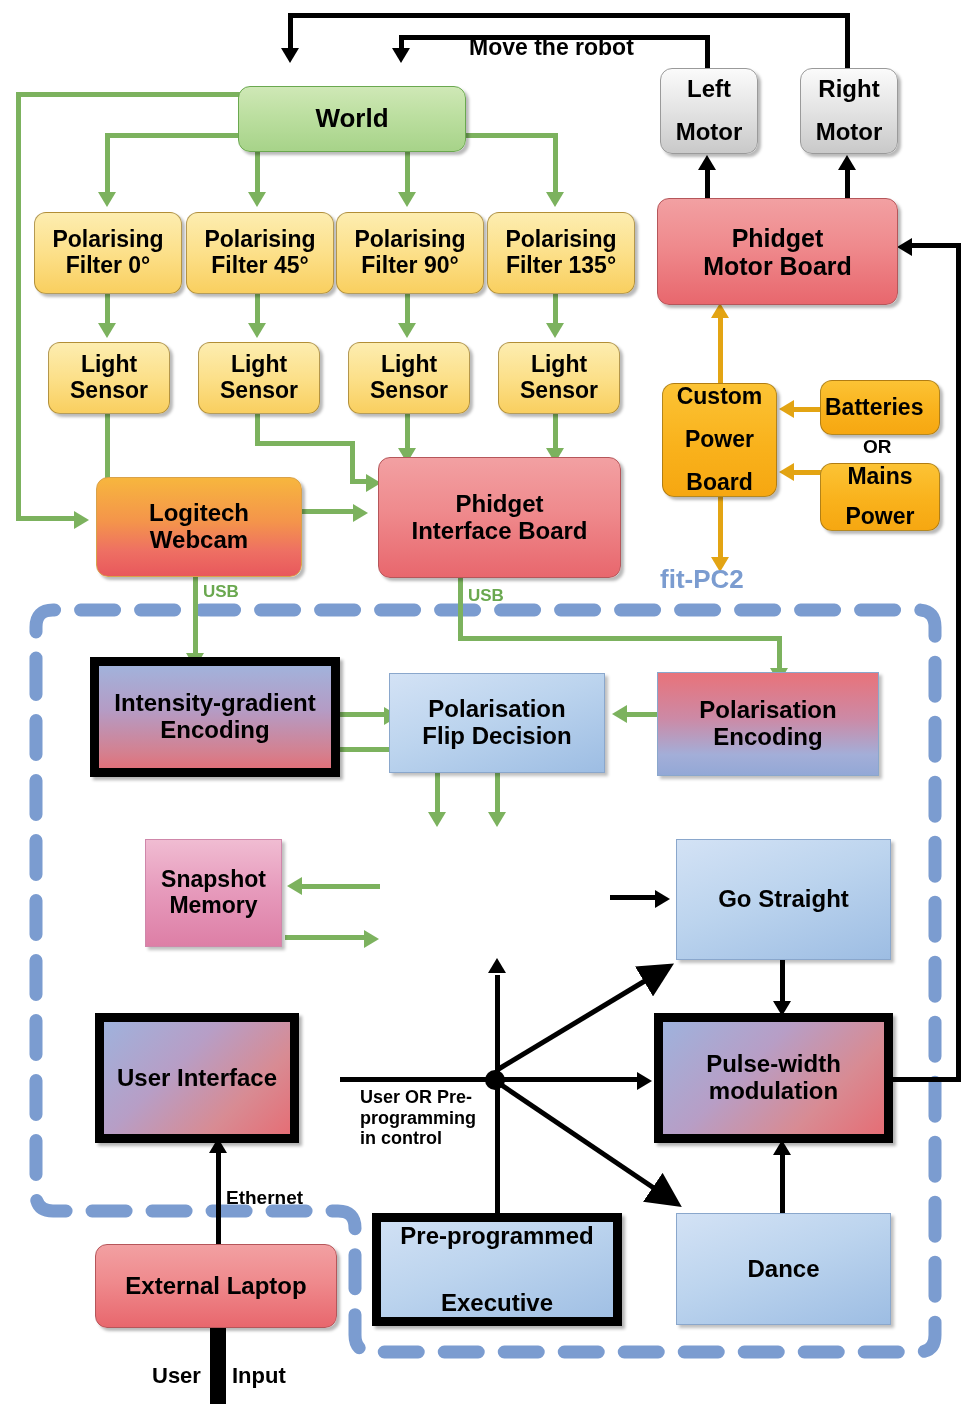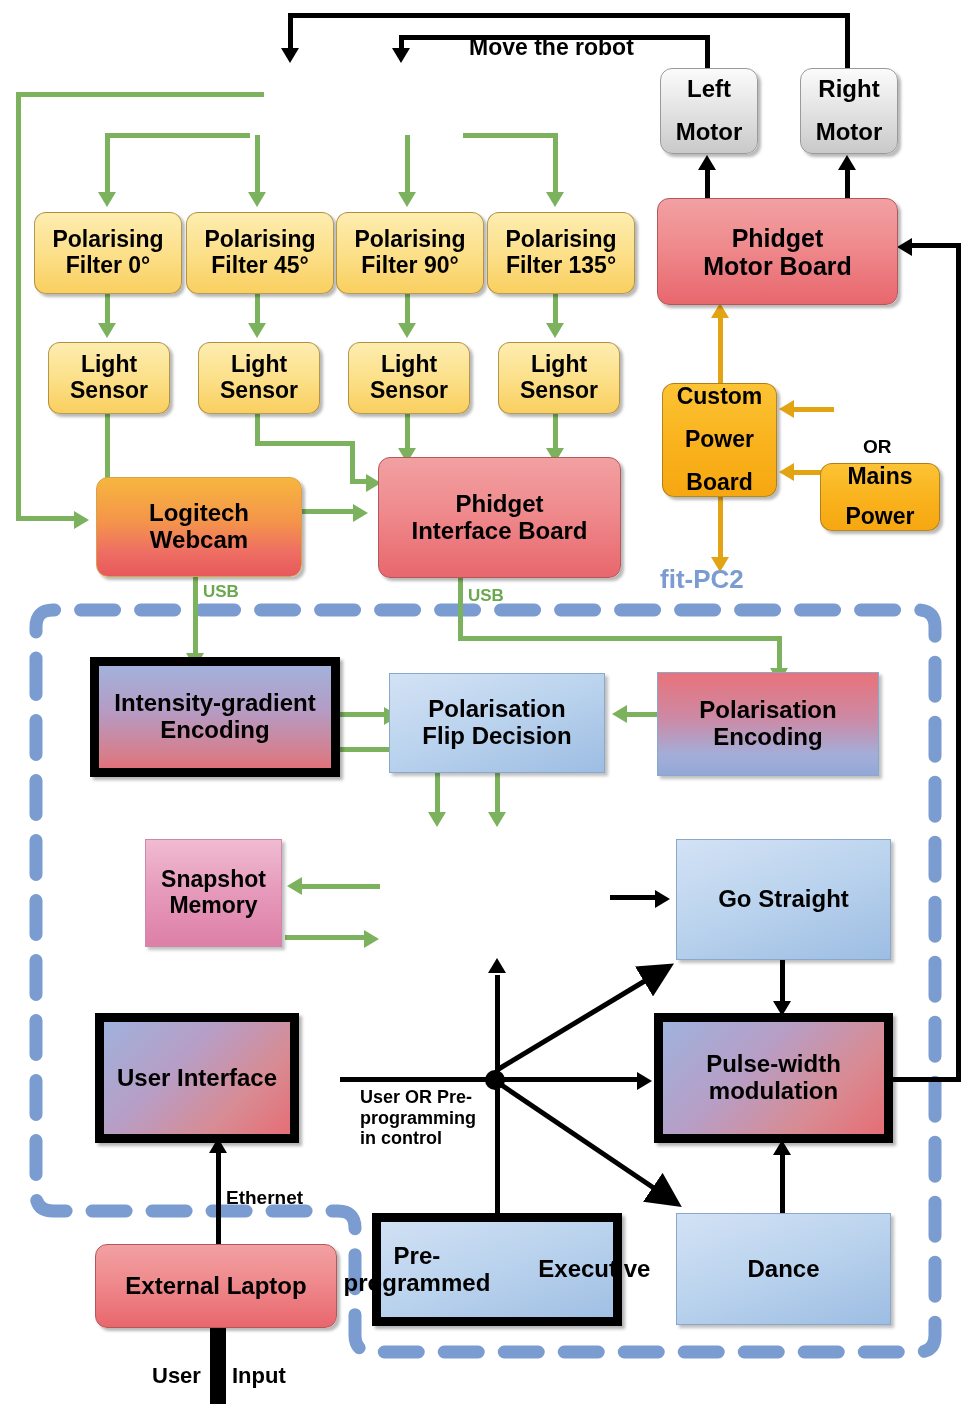--- a/index.html
+++ b/index.html
@@ -222,20 +222,23 @@
 
   <div class="ln k" style="left:216px;top:1150px;width:5px;height:96px;"></div>
   <div class="ah ku" style="left:209px;top:1138px;"></div>
   <div class="lbl" style="left:226px;top:1187px;font-size:19px;">Ethernet</div>
 
   <div class="ln k" style="left:210px;top:1310px;width:16px;height:94px;"></div>
   <div class="ah ku" style="left:200px;top:1288px;border-left-width:18px;border-right-width:18px;border-bottom-width:28px;"></div>
   <div class="lbl" style="left:152px;top:1363px;font-size:22px;">User</div>
   <div class="lbl" style="left:232px;top:1363px;font-size:22px;">Input</div>
 
+  <div class="node rnd green g-green" style="left:238px;top:86px;width:228px;height:66px;font-size:26px;">
+    <span>World</span>
+  </div>
 
   <div class="node rnd grey g-grey" style="left:660px;top:68px;width:98px;height:86px;font-size:24px;flex-direction:column;">
     <span>Left</span>
     <span>Motor</span>
   </div>
 
   <div class="node rnd grey g-grey" style="left:800px;top:68px;width:98px;height:86px;font-size:24px;flex-direction:column;">
     <span>Right</span>
     <span>Motor</span>
   </div>
@@ -288,20 +291,23 @@
     <span>Phidget</span>
     <span>Motor Board</span>
   </div>
 
   <div class="node rnd g-orange" style="left:662px;top:383px;width:115px;height:114px;font-size:23px;flex-direction:column;">
     <span>Custom</span>
     <span>Power</span>
     <span>Board</span>
   </div>
 
+  <div class="node rnd g-orange" style="left:820px;top:380px;width:120px;height:55px;font-size:23px;">
+    <span>Batteries</span>
+  </div>
   <div class="lbl" style="left:863px;top:436px;font-size:19px;">OR</div>
   <div class="node rnd g-orange" style="left:820px;top:463px;width:120px;height:68px;font-size:23px;flex-direction:column;">
     <span>Mains</span>
     <span>Power</span>
   </div>
 
   <div class="lbl fit" style="left:660px;top:565px;">fit-PC2</div>
 
   <div class="node sq thick g-bluered" style="left:90px;top:657px;width:250px;height:120px;font-size:24px;flex-direction:column;">
     <span>Intensity-gradient</span>
@@ -338,18 +344,18 @@
   </div>
 
   <div class="node sq g-blue" style="left:676px;top:1213px;width:215px;height:112px;font-size:24px;">
     <span>Dance</span>
   </div>
 
   <div class="node rnd red g-red" style="left:95px;top:1244px;width:242px;height:84px;font-size:24px;">
     <span>External Laptop</span>
   </div>
 
-  <div class="node sq thick g-blue" style="left:372px;top:1213px;width:250px;height:113px;font-size:24px;flex-direction:row;gap:40px;">
+  <div class="node sq thick g-blue" style="left:372px;top:1213px;width:250px;height:113px;font-size:24px;flex-direction:column;gap:40px;">
     <span>Pre-programmed</span>
     <span>Executive</span>
   </div>
 
 </div>
 
 </body></html>

